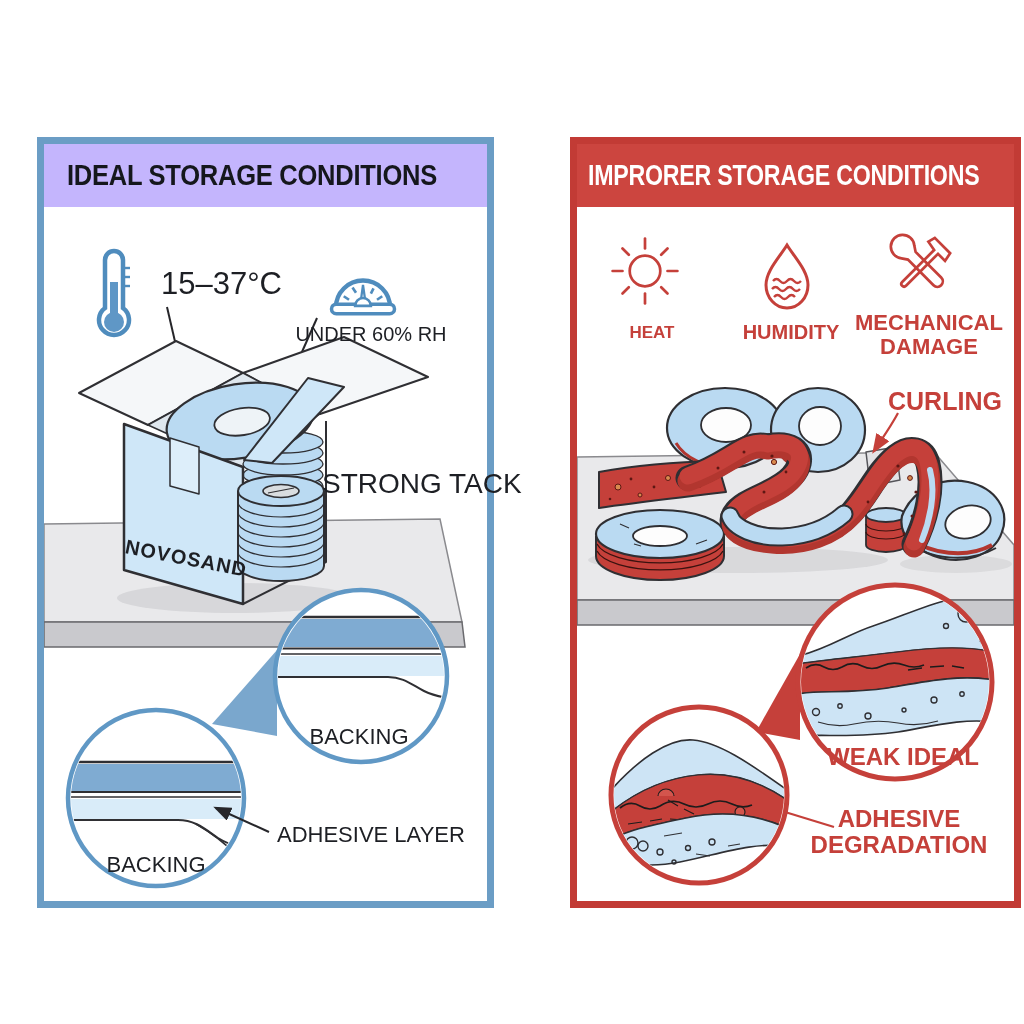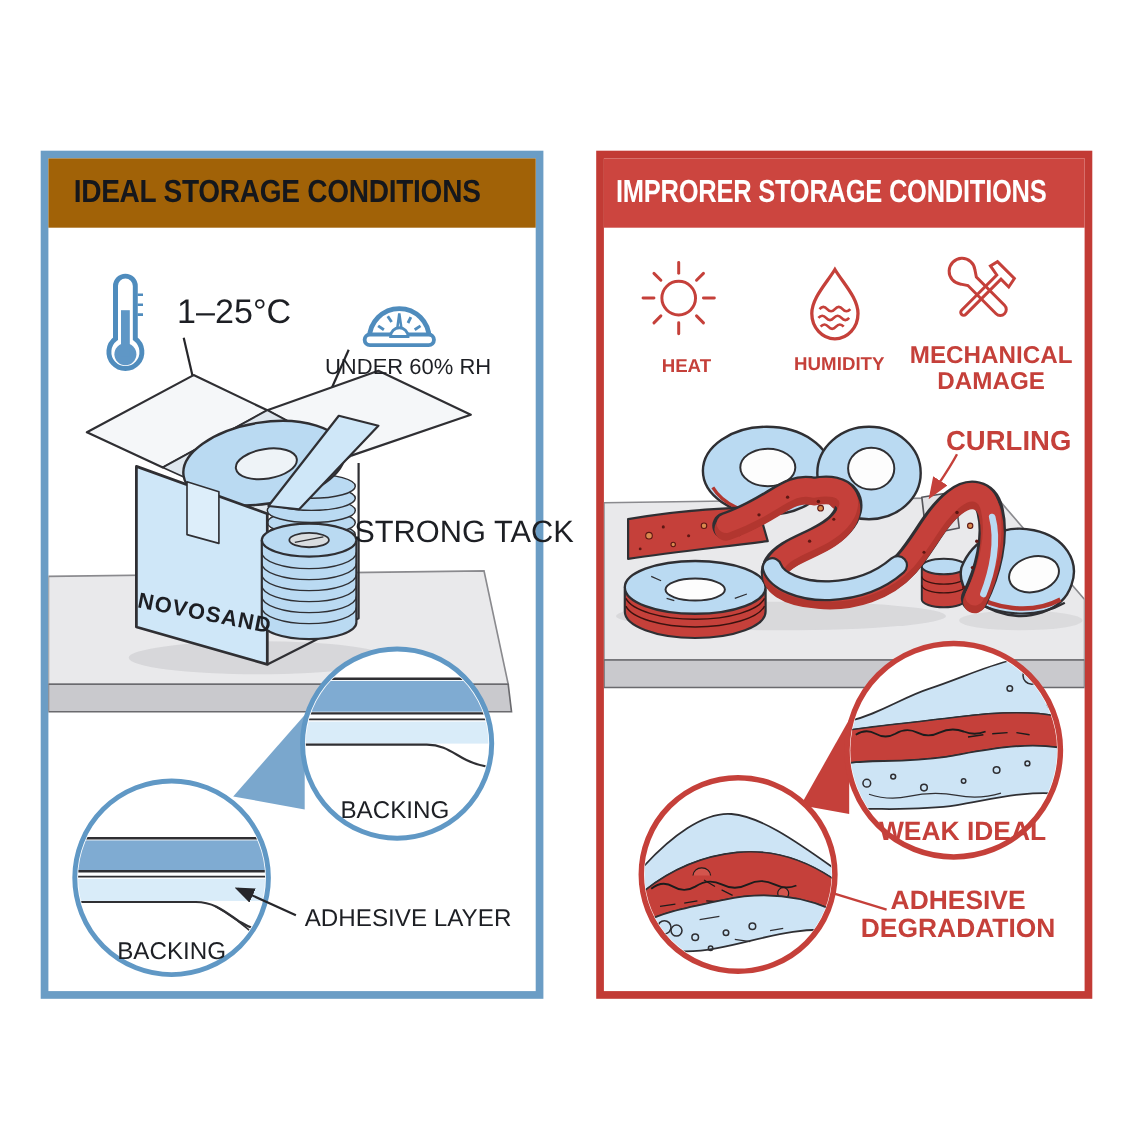--- a/index.html
+++ b/index.html
@@ -2,23 +2,23 @@
 <html><head>
 <meta charset="utf-8">
 <style>
   html,body{margin:0;padding:0;}
   body{
     width:1024px;height:1024px;background:#ffffff;position:relative;
     font-family:"Liberation Sans", sans-serif; overflow:hidden;
   }
   .panel{position:absolute;top:137px;height:771px;background:#ffffff;box-sizing:border-box;}
   .panel-left{left:37px;width:457px;border:7px solid #6b9dc5;}
-  .panel-right{left:542px;width:451px;border:7px solid #c23b35;}
+  .panel-right{left:570px;width:451px;border:7px solid #c23b35;}
   .panel-header{position:absolute;left:0;top:0;width:100%;height:63px;display:flex;align-items:center;z-index:4;}
-  .panel-header.blue{background:#a16207;text-align:center;}
+  .panel-header.blue{background:#c4b5fd;text-align:center;}
   .panel-header.red{background:#cc453f;}
   .panel-title{font-weight:bold;font-size:29px;letter-spacing:-0.3px;white-space:nowrap;transform-origin:left center;}
   .panel-left .panel-title{color:#15171c;margin-left:23px;transform:scaleX(0.88);}
   .panel-right .panel-title{color:#ffffff;margin-left:11px;transform:scaleX(0.80);}
   .content-svg{position:absolute;left:0;top:63px;z-index:1;}
   .lbl{position:absolute;z-index:3;line-height:1.08;}
   .lbl-black{color:#1d1f24;}
   .lbl-red{color:#c5403a;font-weight:bold;}
   .ctr{text-align:center;}
   .nowrap{white-space:nowrap;}
@@ -39,21 +39,21 @@
     </g>
     <circle cx="26" cy="76" r="10" fill="#5f97c6"></circle>
     <rect x="22" y="36" width="8" height="42" fill="#5f97c6"></rect>
     <g stroke="#4f8cbd" stroke-width="2.4">
       <line x1="37" y1="22" x2="42" y2="22"></line>
       <line x1="37" y1="31" x2="42" y2="31"></line>
       <line x1="37" y1="40" x2="42" y2="40"></line>
     </g>
   </svg>
 
-  <div class="lbl lbl-black nowrap" style="left:117px;top:123px;font-size:31px;">1–25°C</div>
+  <div class="lbl lbl-black nowrap" style="left:117px;top:123px;font-size:31px;">15–37°C</div>
 
   <svg class="icon" style="left:284px;top:118px;" width="70" height="58" viewBox="0 0 80 66">
     <path d="M9,52 A31,31 0 0 1 71,52" fill="#ffffff" stroke="#4f8cbd" stroke-width="5"></path>
     <rect x="4" y="48" width="72" height="11" rx="5.5" fill="#ffffff" stroke="#4f8cbd" stroke-width="4"></rect>
     <g stroke="#4f8cbd" stroke-width="3">
       <line x1="18" y1="39" x2="24" y2="43"></line>
       <line x1="28" y1="29" x2="32" y2="35"></line>
       <line x1="52" y1="30" x2="49" y2="36"></line>
       <line x1="62" y1="39" x2="56" y2="43"></line>
     </g>
@@ -189,21 +189,21 @@
   <div class="lbl lbl-red ctr" style="left:15px;top:180px;width:120px;font-size:17px;text-align:center;">HEAT</div>
 
   <svg class="icon" style="left:184px;top:98px;" width="52" height="70" viewBox="-26 -35 52 70">
     <path d="M0,-32 C8,-19 21,-6 21,8 A21,23 0 1 1 -21,8 C-21,-6 -8,-19 0,-32 Z" fill="none" stroke="#c5403a" stroke-width="3"></path>
     <g stroke="#c5403a" stroke-width="2.4" fill="none">
       <path d="M-14,4 q3.5,-4 7,0 t7,0 t7,0 t7,0"></path>
       <path d="M-15,12 q3.5,-4 7,0 t7,0 t7,0 t7,0"></path>
       <path d="M-13,20 q3.5,-4 7,0 t7,0 t7,0"></path>
     </g>
   </svg>
-  <div class="lbl lbl-red ctr" style="left:154px;top:178px;width:120px;font-size:17px;">HUMIDITY</div>
+  <div class="lbl lbl-red ctr" style="left:154px;top:178px;width:120px;font-size:20px;">HUMIDITY</div>
 
   <svg class="icon" style="left:306px;top:84px;" width="78" height="76" viewBox="-42 -42 84 84">
     <g transform="rotate(-45)" stroke="#c5403a" stroke-width="3" fill="none">
       <path d="M-10,-22 A13,13 0 1 1 10,-22 L6,-16 L6,24 A6,6 0 1 1 -6,24 L-6,-16 Z"></path>
     </g>
     <g transform="rotate(45)" stroke="#c5403a" stroke-width="3" fill="none">
       <path d="M-12,-32 L12,-32 L14,-22 L3,-22 L3,28 A3,3 0 0 1 -3,28 L-3,-22 L-14,-24 Z"></path>
     </g>
   </svg>
   <div class="lbl lbl-red ctr" style="left:277px;top:167px;width:150px;font-size:22px;">MECHANICAL DAMAGE</div>

